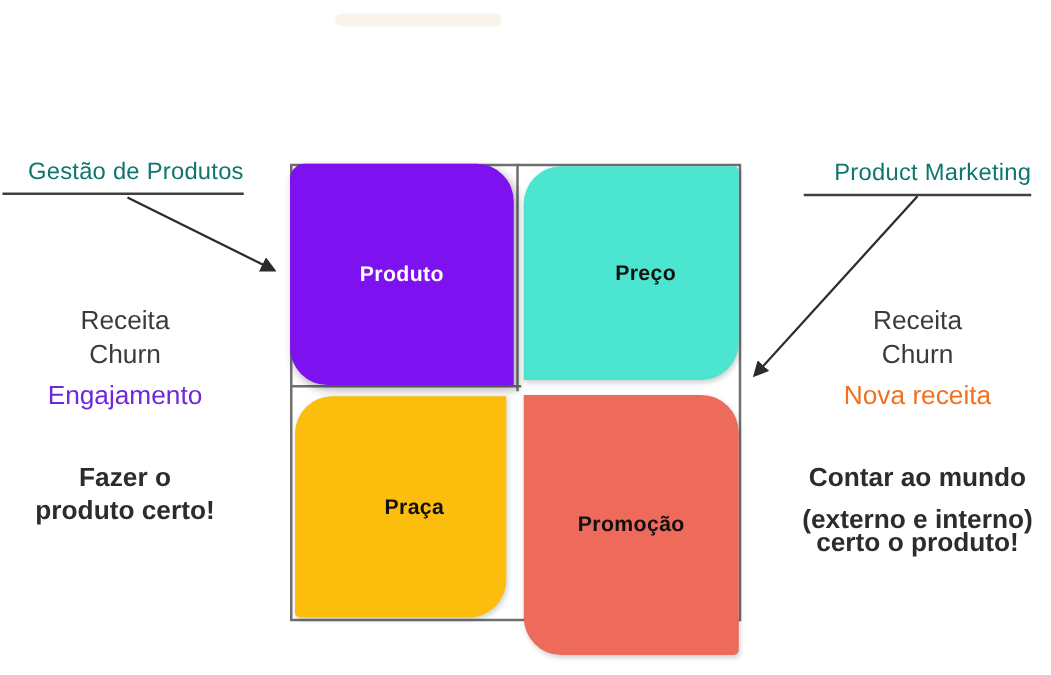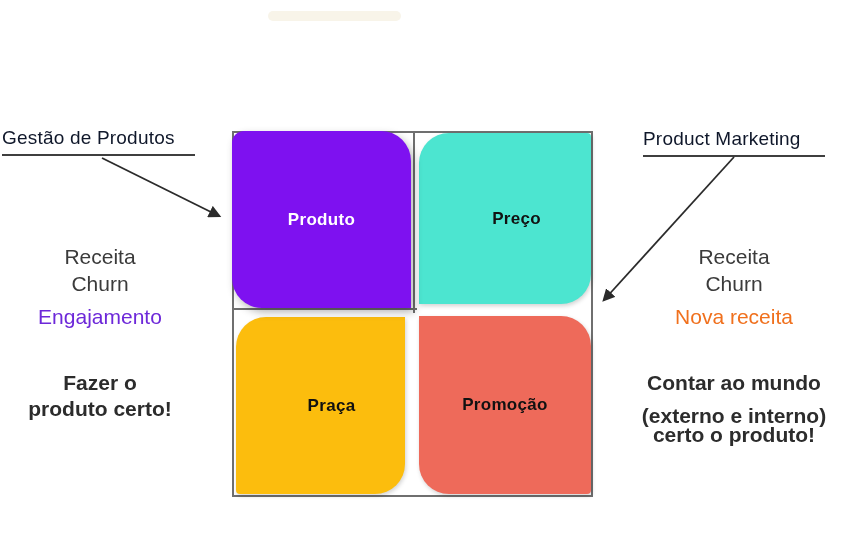--- a/index.html
+++ b/index.html
@@ -9,22 +9,22 @@
   }
   .canvas{position:absolute;left:0;top:0;width:841px;height:540px;}
 
   .watermark{
     position:absolute;left:268px;top:11px;width:133px;height:10px;
     background:#f8f4e9;border-radius:5px;
   }
 
   
   .side-title{
-    position:absolute;text-align:left;
-    font-size:19px;font-weight:400;color:#0f172a;
+    position:absolute;text-align:right;
+    font-size:19px;font-weight:400;color:#0f766e;
     padding-bottom:5px;border-bottom:2px solid #3f3f3f;
     letter-spacing:0.2px;white-space:nowrap;
   }
   .side-title.left{left:2px;top:127px;width:193px;}
   .side-title.right{left:643px;top:128px;width:182px;}
 
   .arrow-svg{position:absolute;overflow:visible;}
   .arrow-svg.left{left:92px;top:152px;}
   .arrow-svg.right{left:594px;top:150px;}
 
@@ -64,21 +64,21 @@
     left:419px;top:133px;width:172px;height:171px;
     border-radius:30px 4px 30px 0;
     z-index:2;
   }
   .quad.praca{
     left:236px;top:317px;width:169px;height:177px;
     border-radius:30px 0 30px 4px;
     z-index:2;
   }
   .quad.promocao{
-    left:419px;top:316px;width:172px;height:178px;
+    left:419px;top:316px;width:172px;height:208px;
     border-radius:0 30px 4px 30px;
     z-index:2;
   }
 </style>
 </head>
 <body>
 
 <div class="canvas">
 
   <div class="watermark"></div>

